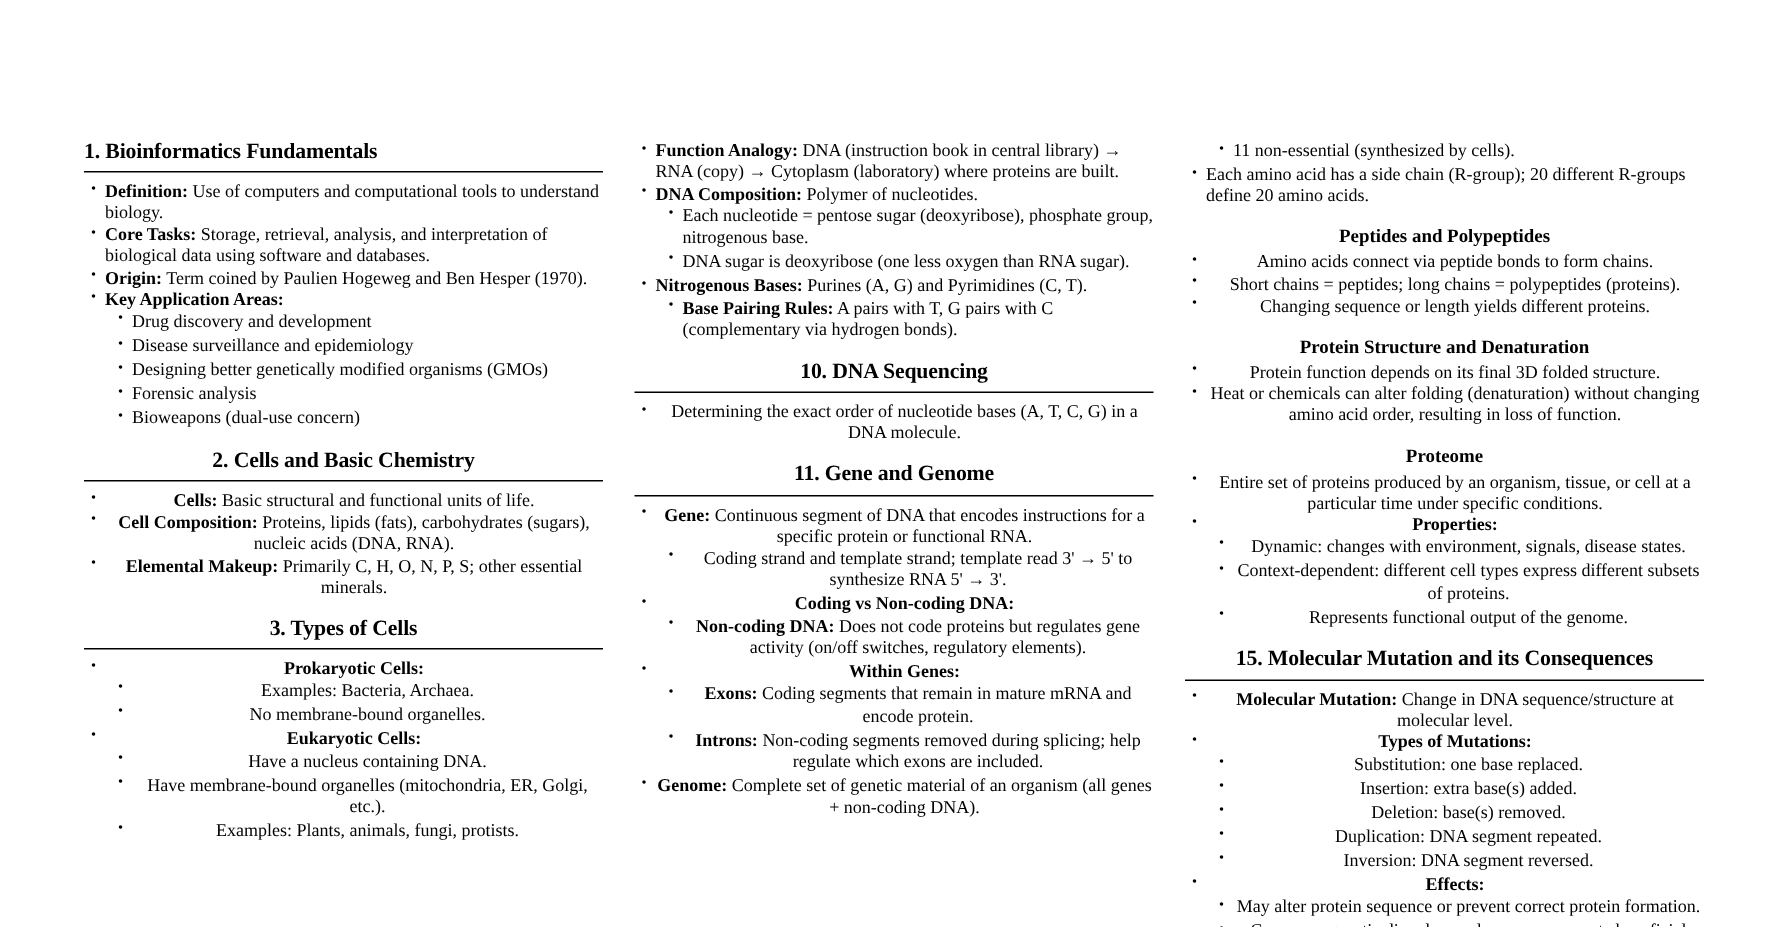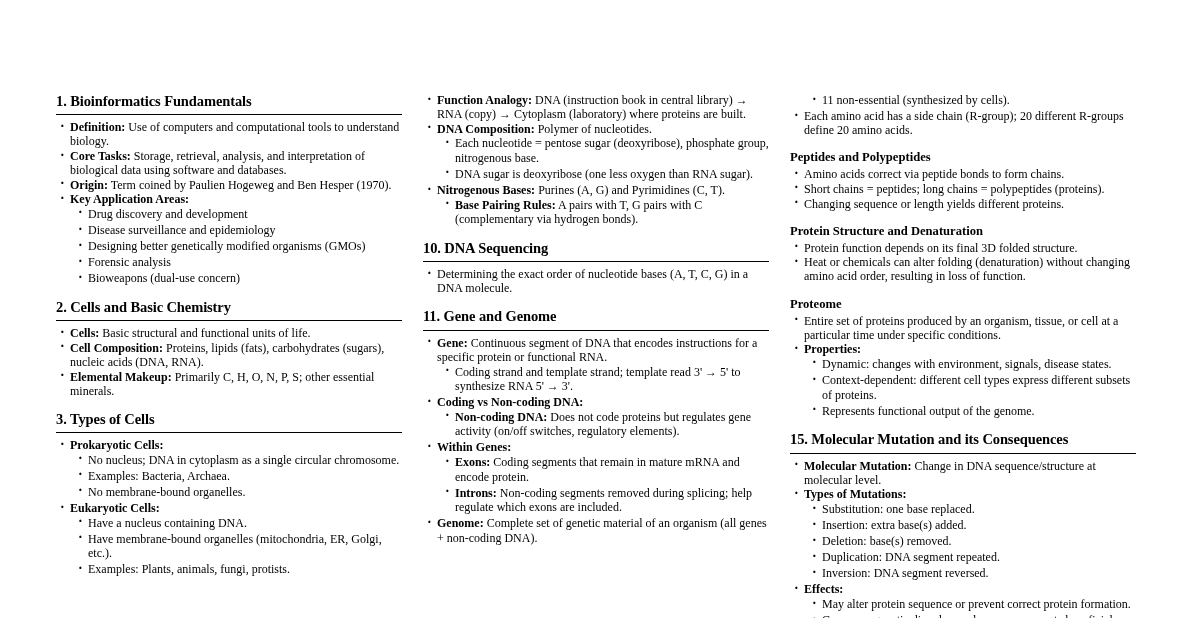--- a/index.html
+++ b/index.html
@@ -37,21 +37,21 @@
     line-height: 1.2;
     margin: 0 0 4px 0;
     letter-spacing: -0.1px;
   }
   .sec-rule {
     border: 0;
     border-top: 1.6px solid #000;
     margin: 0 0 5px 0;
     height: 0;
   }
-  .section + .section { margin-top: 13px; }
+  .section + .section { margin-top: 13px; text-align: center; }
   .section:first-child { margin-top: 0; }
   
   .sub-h {
     font-size: 12.6px;
     font-weight: bold;
     line-height: 1.2;
     margin: 8px 0 2px 0;
   }
   
   ul.lv1, ul.lv2, ul.lv3 {
@@ -115,21 +115,20 @@
             <li><b>Cell Composition:</b> <span>Proteins, lipids (fats), carbohydrates (sugars), nucleic acids (DNA, RNA).</span></li>
             <li><b>Elemental Makeup:</b> <span>Primarily C, H, O, N, P, S; other essential minerals.</span></li>
           </ul>
         </div>
         <div class="section">
           <div class="sec-h">3. Types of Cells</div>
           <hr class="sec-rule">
           <ul class="lv1">
             <li><b>Prokaryotic Cells:</b></li>
             <ul class="lv2">
-              <li><span>No nucleus; DNA in cytoplasm as a single circular chromosome.</span></li>
               <li><span>Examples: Bacteria, Archaea.</span></li>
               <li><span>No membrane-bound organelles.</span></li>
             </ul>
             <li><b>Eukaryotic Cells:</b></li>
             <ul class="lv2">
               <li><span>Have a nucleus containing DNA.</span></li>
               <li><span>Have membrane-bound organelles (mitochondria, ER, Golgi, etc.).</span></li>
               <li><span>Examples: Plants, animals, fungi, protists.</span></li>
             </ul>
           </ul>
@@ -183,21 +182,21 @@
           <ul class="lv2">
             <li><span>11 non-essential (synthesized by cells).</span></li>
           </ul>
           <ul class="lv1">
             <li><span>Each amino acid has a side chain (R-group); 20 different R-groups define 20 amino acids.</span></li>
           </ul>
         </div>
         <div class="section">
           <div class="sub-h">Peptides and Polypeptides</div>
           <ul class="lv1">
-            <li><span>Amino acids correct via peptide bonds to form chains.</span></li>
+            <li><span>Amino acids connect via peptide bonds to form chains.</span></li>
             <li><span>Short chains = peptides; long chains = polypeptides (proteins).</span></li>
             <li><span>Changing sequence or length yields different proteins.</span></li>
           </ul>
         </div>
         <div class="section">
           <div class="sub-h">Protein Structure and Denaturation</div>
           <ul class="lv1">
             <li><span>Protein function depends on its final 3D folded structure.</span></li>
             <li><span>Heat or chemicals can alter folding (denaturation) without changing amino acid order, resulting in loss of function.</span></li>
           </ul>

